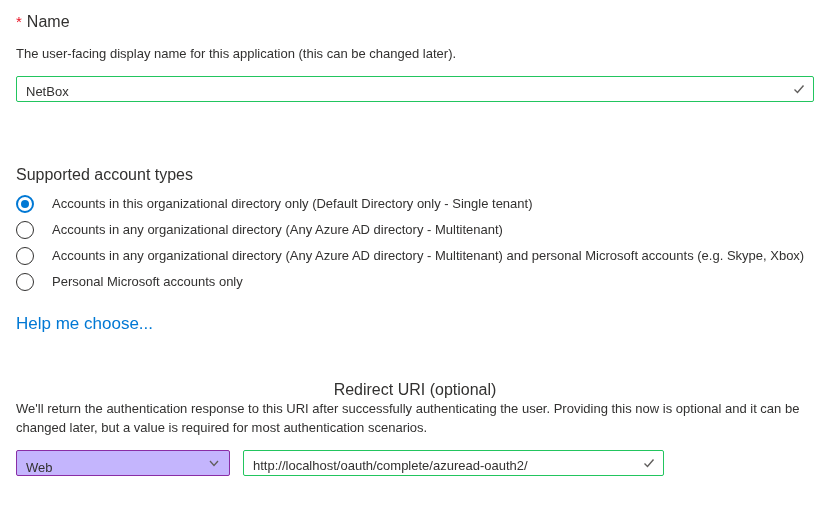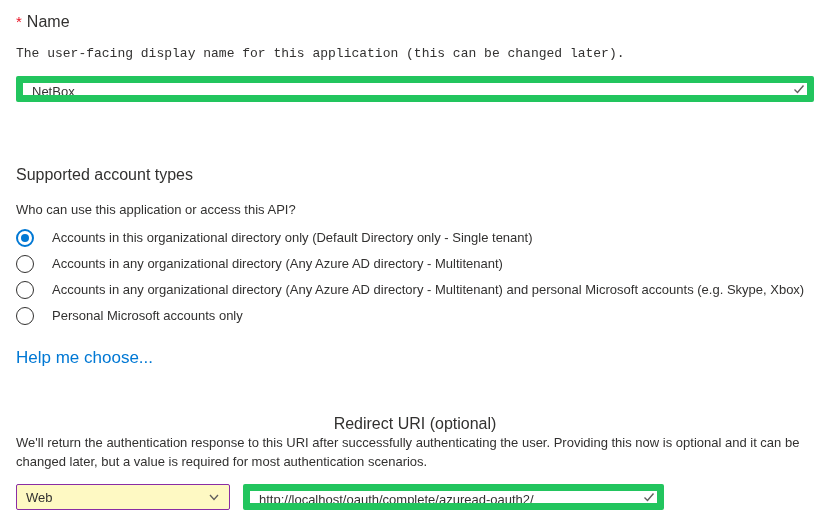--- a/index.html
+++ b/index.html
@@ -26,30 +26,30 @@
     font-size: 15px;
     margin-right: 5px;
   }
   .body-text {
     font-size: 13px;
     line-height: 16px;
     color: #323130;
   }
   
   .name-heading { margin-top: 2px; }
-  .name-desc { margin-top: 15px; font-family: Liberation Mono, monospace; }
+  .name-desc { margin-top: 15px; }
   .text-input-wrap {
     position: relative;
     margin-top: 14px;
     height: 26px;
     width: 798px;
   }
   .azure-input {
     width: 100%; height: 100%;
-    border: 7px solid #22c55e;
+    border: 1px solid #22c55e;
     border-radius: 2px;
     background: #fff;
     font-family: "Liberation Sans", sans-serif;
     font-size: 13px;
     color: #323130;
     padding: 5px 28px 0 9px;
     outline: none;
   }
   .input-check {
     position: absolute;
@@ -115,23 +115,23 @@
   .redirect-controls {
     margin-top: 13px;
     display: flex;
     align-items: center;
   }
   .dropdown {
     position: relative;
     width: 214px; height: 26px;
     border: 1px solid #8a2da5;
     border-radius: 2px;
-    background: #fef9c3;
+    background: #c4b5fd;
     display: flex;
-    align-items: center;
+    align-items: flex-end;
     padding: 0 28px 0 9px;
     font-size: 13px;
     color: #323130;
     cursor: pointer;
   }
   .dropdown-chevron {
     position: absolute;
     right: 8px; top: 50%;
     transform: translateY(-50%);
     width: 14px; height: 14px;
@@ -155,21 +155,20 @@
   <div class="body-text name-desc">The user-facing display name for this application (this can be changed later).</div>
   <div class="text-input-wrap">
     <input class="azure-input" type="text" value="NetBox" style="">
     <svg class="input-check" viewBox="0 0 14 14">
       <polyline points="2.5,7.5 5.5,10.5 11.5,3.5" fill="none" stroke="#605e5c" stroke-width="1.4"></polyline>
     </svg>
   </div>
 
   
   <div class="section-heading sat-heading">Supported account types</div>
-  <div class="body-text sat-question">Who can use this application or access this API?</div>
 
   <div class="radio-group">
     <div class="radio-row selected">
       <span class="radio-outer"></span>
       <span class="radio-label">Accounts in this organizational directory only (Default Directory only - Single tenant)</span>
     </div>
     <div class="radio-row">
       <span class="radio-outer"></span>
       <span class="radio-label">Accounts in any organizational directory (Any Azure AD directory - Multitenant)</span>
     </div>

